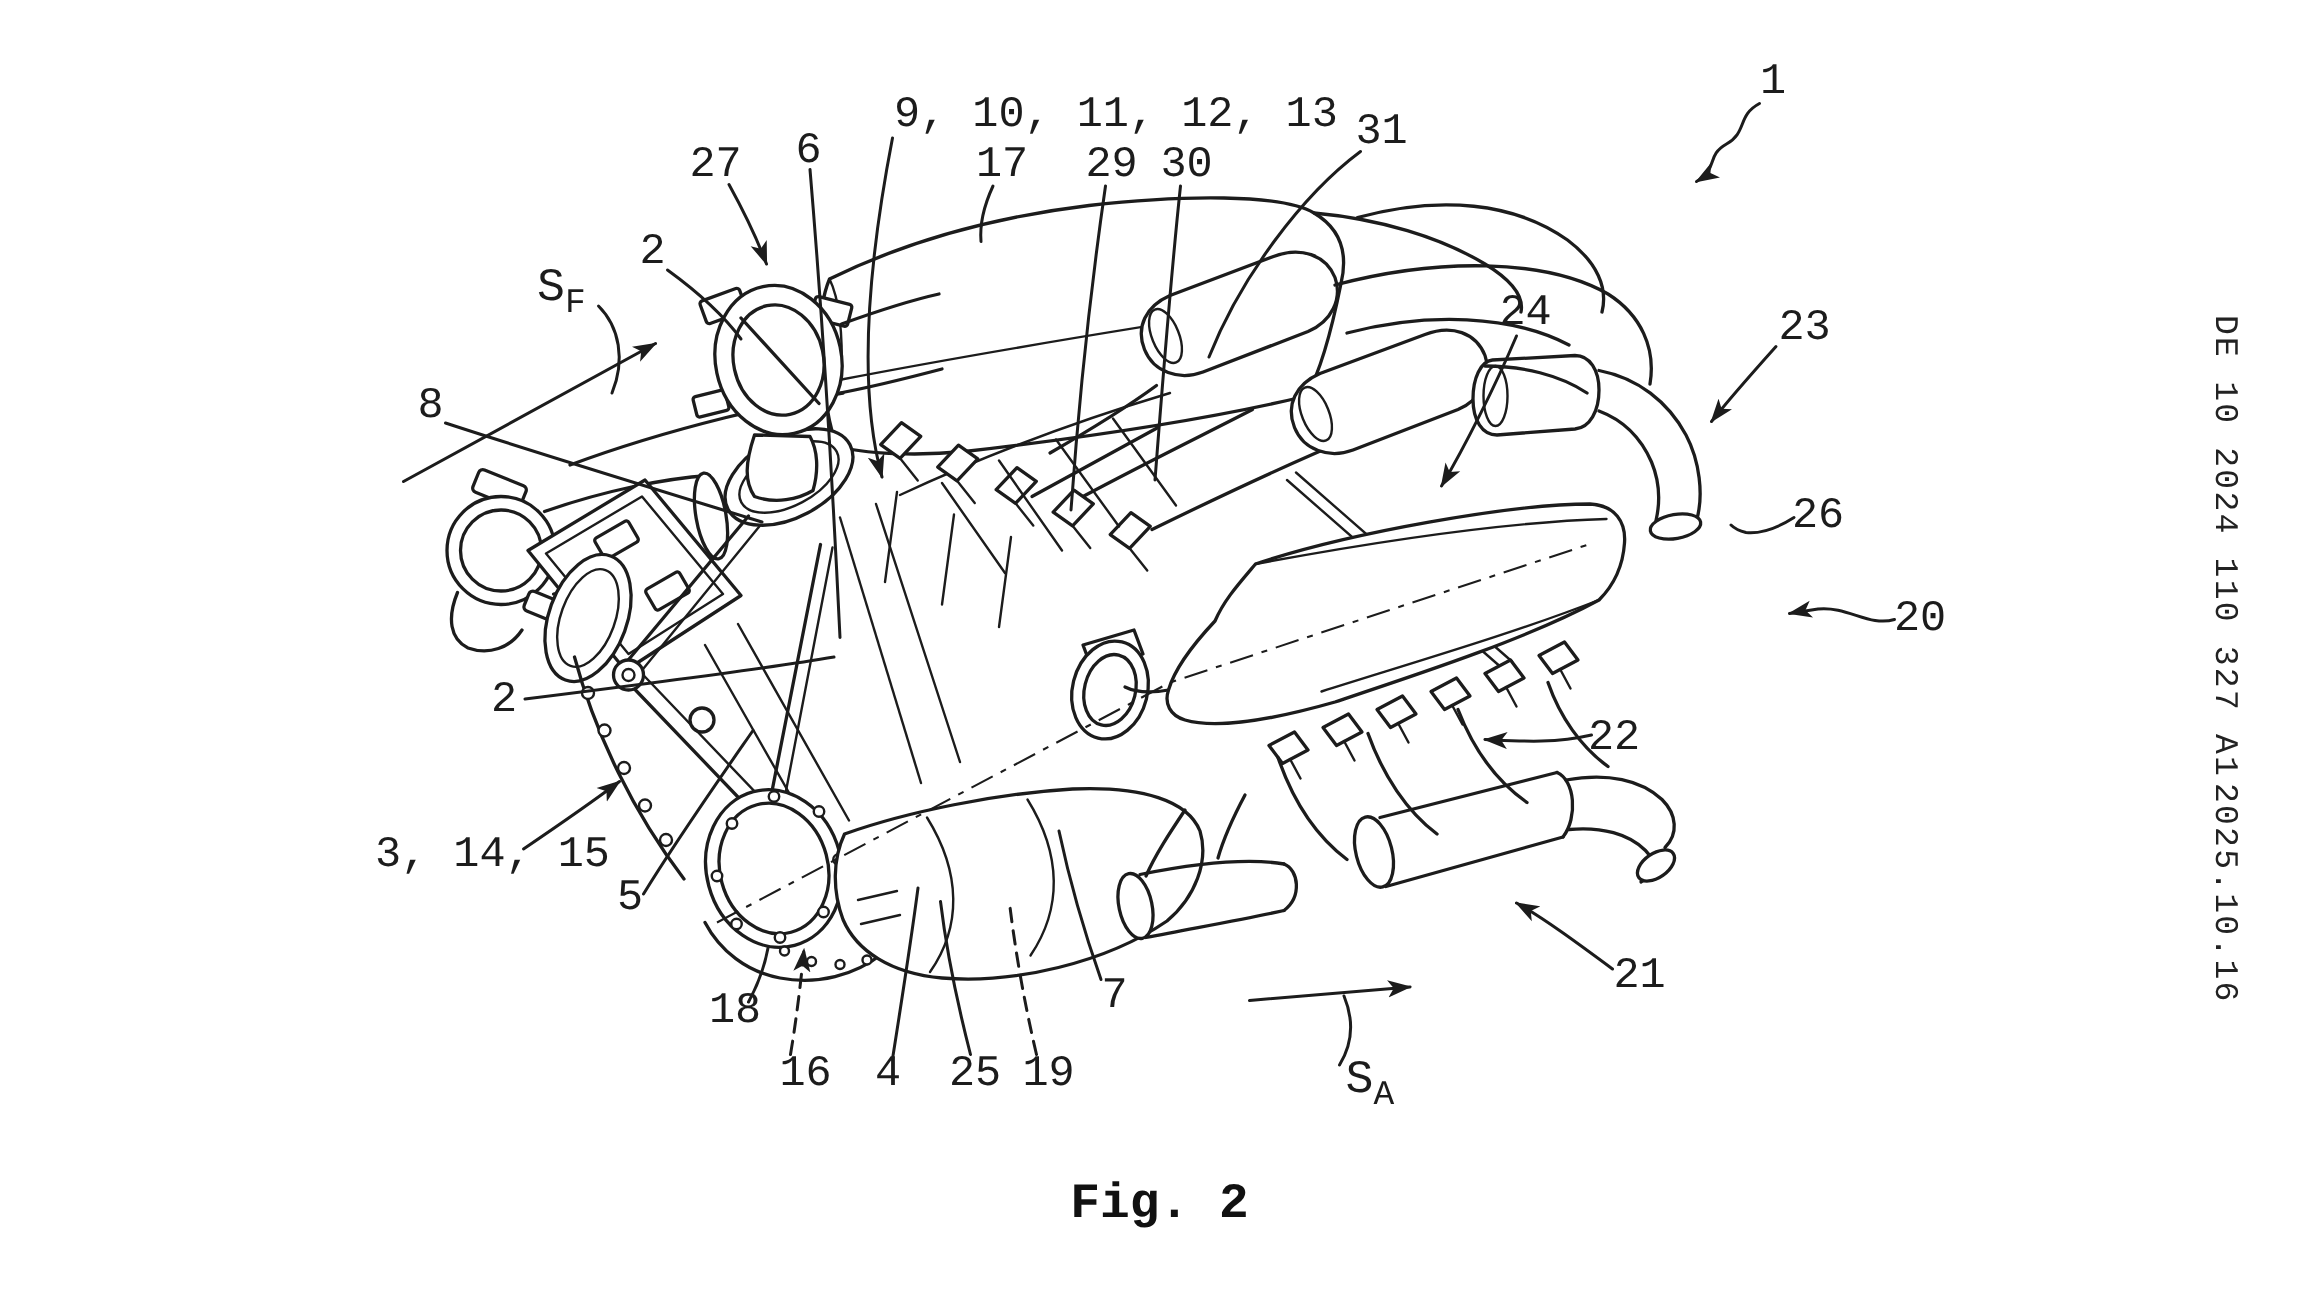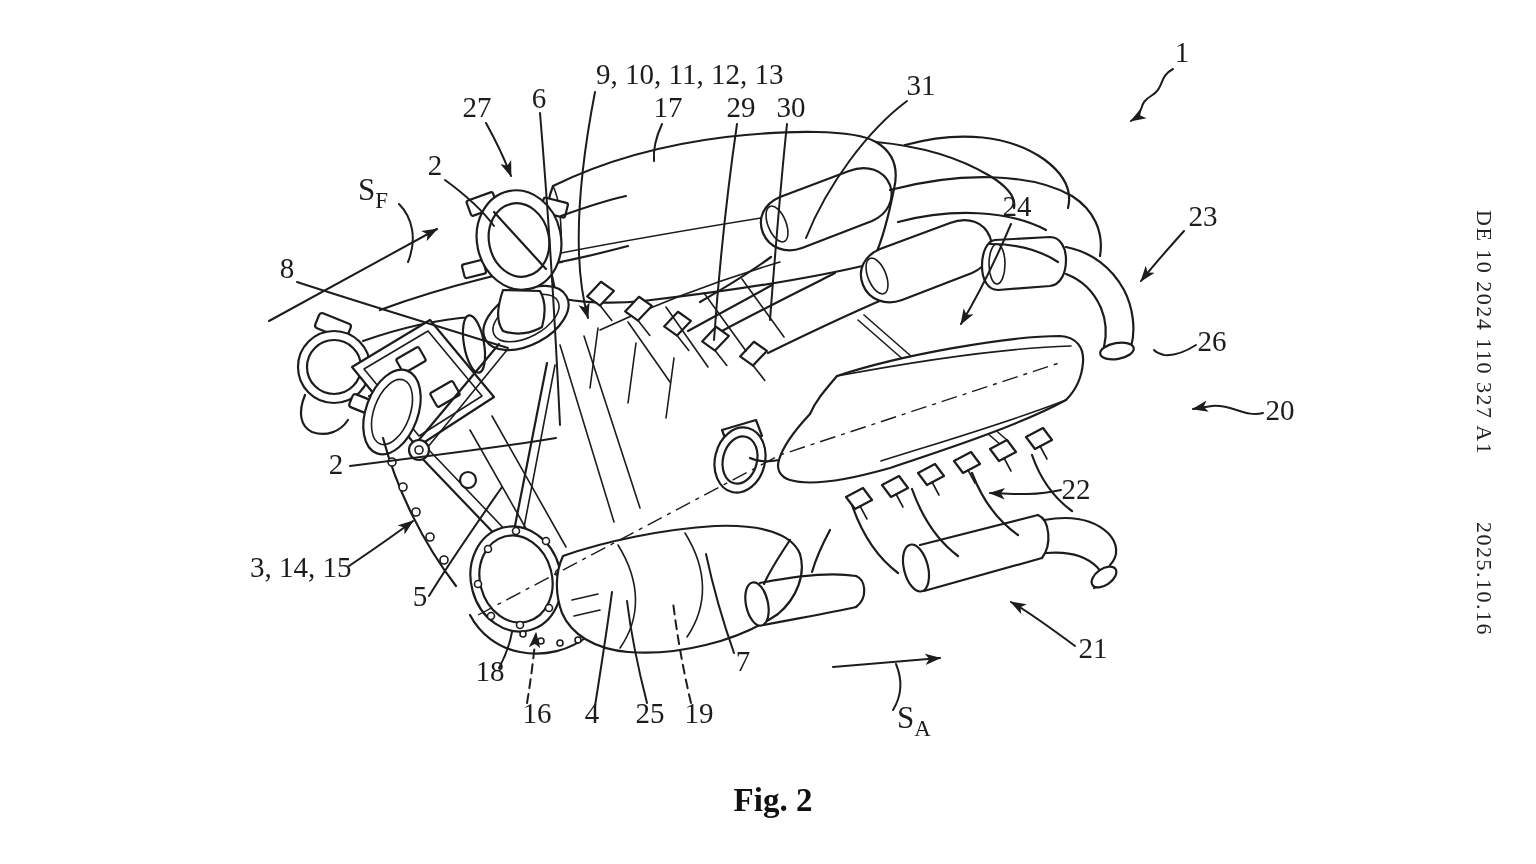--- a/index.html
+++ b/index.html
@@ -1,18 +1,18 @@
 <!DOCTYPE html>
 <html><head>
 <meta charset="utf-8">
 <style>
   html,body { margin:0; padding:0; background:#e8e8e8; }
   .page {
     position:relative; width:1536px; height:864px; background:#ffffff;
-    font-family:Liberation Serif, serif; overflow:hidden;
+    font-family:Liberation Mono, monospace; overflow:hidden;
   }
   svg { position:absolute; inset:0; display:block; }
   
   .ink   { stroke:#1c1c1c; fill:none; stroke-width:2.2; stroke-linecap:round; stroke-linejoin:round; }
   .inkf  { stroke:#1c1c1c; fill:#ffffff; stroke-width:2.2; stroke-linecap:round; stroke-linejoin:round; }
   .thin  { stroke-width:1.6; }
   .lead  { stroke:#1c1c1c; fill:none; stroke-width:2; stroke-linecap:round; }
   .dash  { stroke-dasharray:9 6; }
   .cl    { stroke:#1c1c1c; fill:none; stroke-width:1.4; stroke-dasharray:16 6 4 6; }
   

